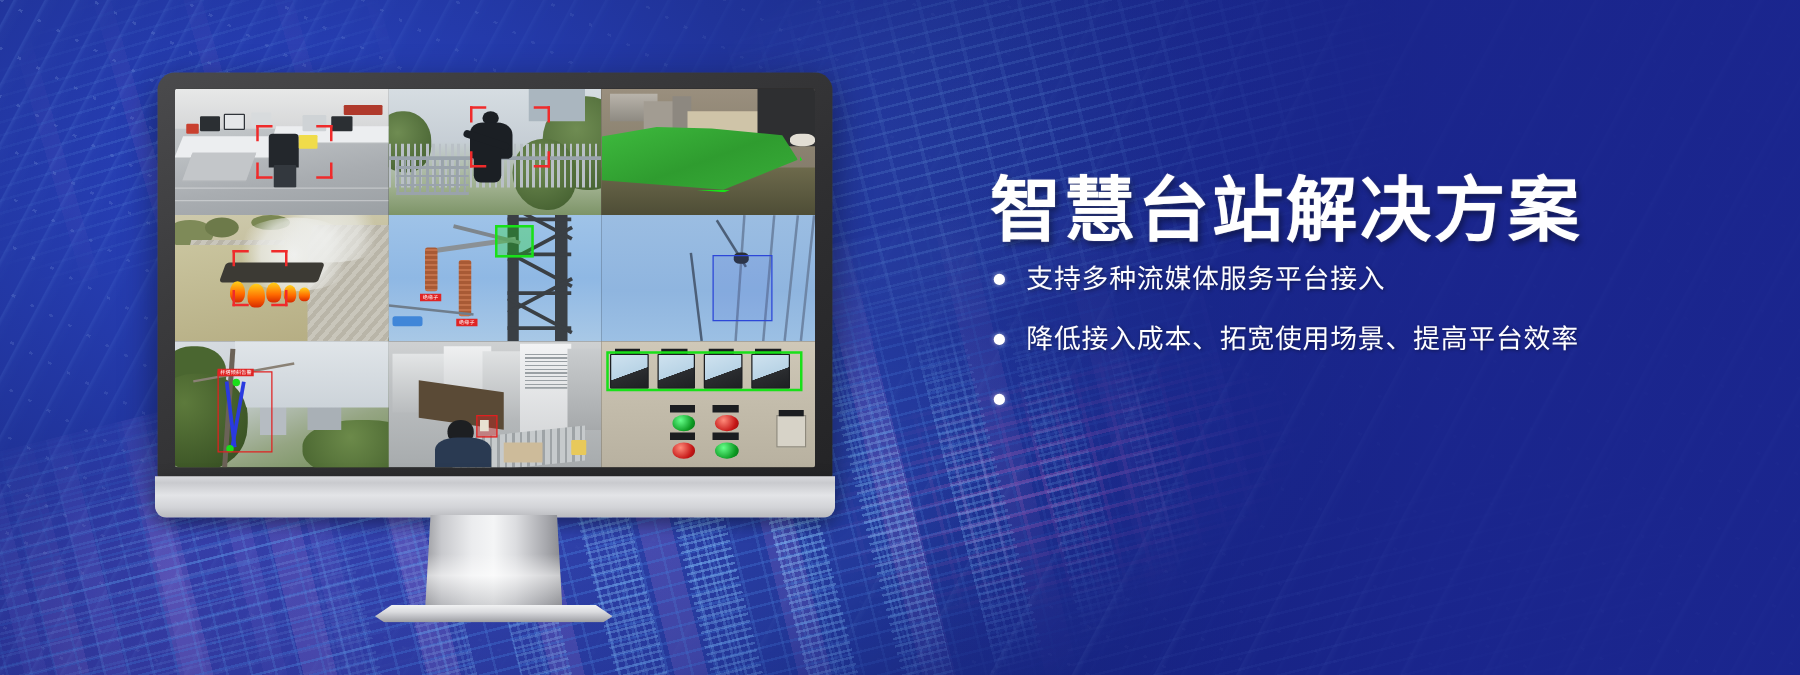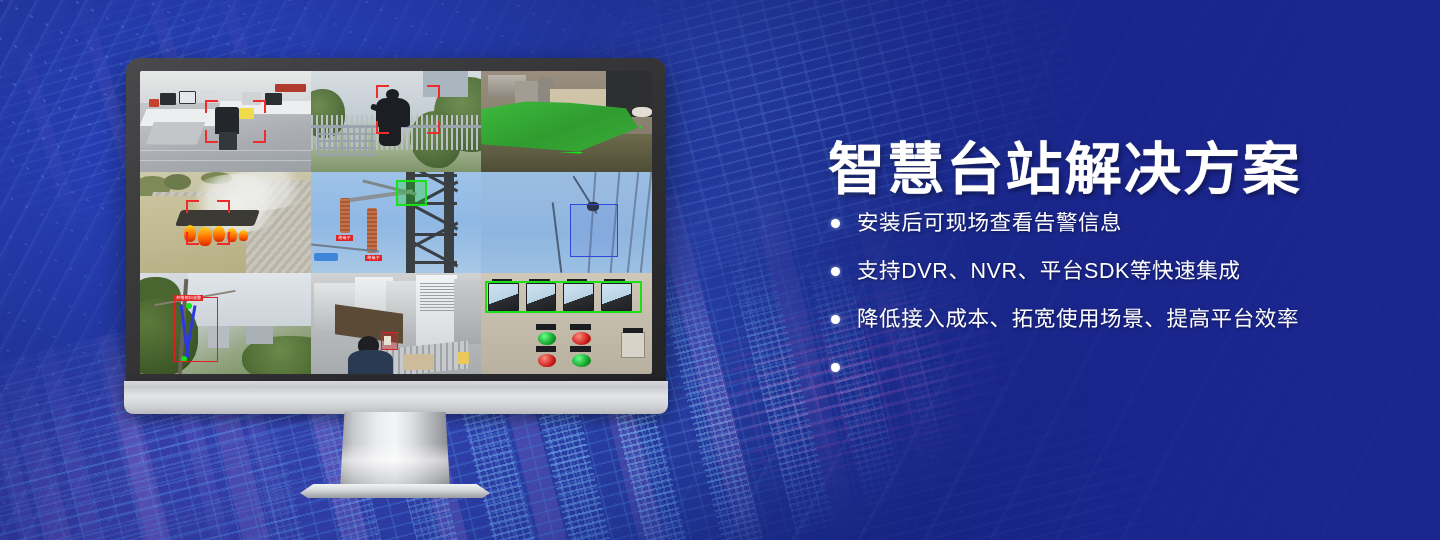--- a/index.html
+++ b/index.html
@@ -273,21 +273,21 @@
   .c9 .meter{ position:absolute; background:#1d1f22; border-radius:1px; padding:1px; }
   .c9 .meter i{ display:block; width:100%; height:100%;
      background:linear-gradient(160deg,#cfe2ef 0%,#b9d4e6 55%,#2b2d30 56%,#1e2023 100%); }
   .c9 .lamp{ position:absolute; border-radius:50%; }
   .c9 .lamp.g{ background:radial-gradient(circle at 36% 32%,#66ff8a,#0d9b23 65%,#076b16); }
   .c9 .lamp.r{ background:radial-gradient(circle at 36% 32%,#ff8b7a,#c51616 65%,#8c0d0d); }
   .c9 .lbl{ position:absolute; background:#1b1d20; }
   .c9 .box{ position:absolute; background:#d7d3c8; border:1px solid #8e897c; }
 
   
-  #panel{ position:absolute; left:828px; top:0; width:600px; height:540px; }
+  #panel{ position:absolute; left:792px; top:0; width:600px; height:540px; }
   .headline{
     position:absolute; left:0; top:139px;
     font-size:57px; line-height:1.08; font-weight:700; color:#fff;
     letter-spacing:2.2px; white-space:nowrap;
     text-shadow:2px 3px 5px rgba(0,0,0,.42), 0 0 1px rgba(255,255,255,.6);
   }
   .bullets{ position:absolute; left:2px; top:210px; width:560px; list-style:none; }
   .bullets li{
     position:relative; padding-left:27px; margin-bottom:22px;
     font-size:21.5px; line-height:26px; color:#fdfdff; letter-spacing:.6px;
@@ -511,25 +511,21 @@
     <div class="mon-chin"></div>
     <div class="mon-neck"></div>
     <div class="mon-base"></div>
   </div>
 
   <div id="panel">
     <h1 class="headline">智慧台站解决方案</h1>
     <ul class="bullets">
       <li>
         <span class="dot"></span>
-        <span>安装后可现场查看告警信息</span>
-      </li>
-      <li>
-        <span class="dot"></span>
-        <span>支持DVR、NVR、平台SDK等快速集成</span>
+        <span>支持多种流媒体服务平台接入</span>
       </li>
       <li>
         <span class="dot"></span>
         <span>降低接入成本、拓宽使用场景、提高平台效率</span>
       </li>
       <li>
         <span class="dot"></span>
       </li>
     </ul>
   </div>

